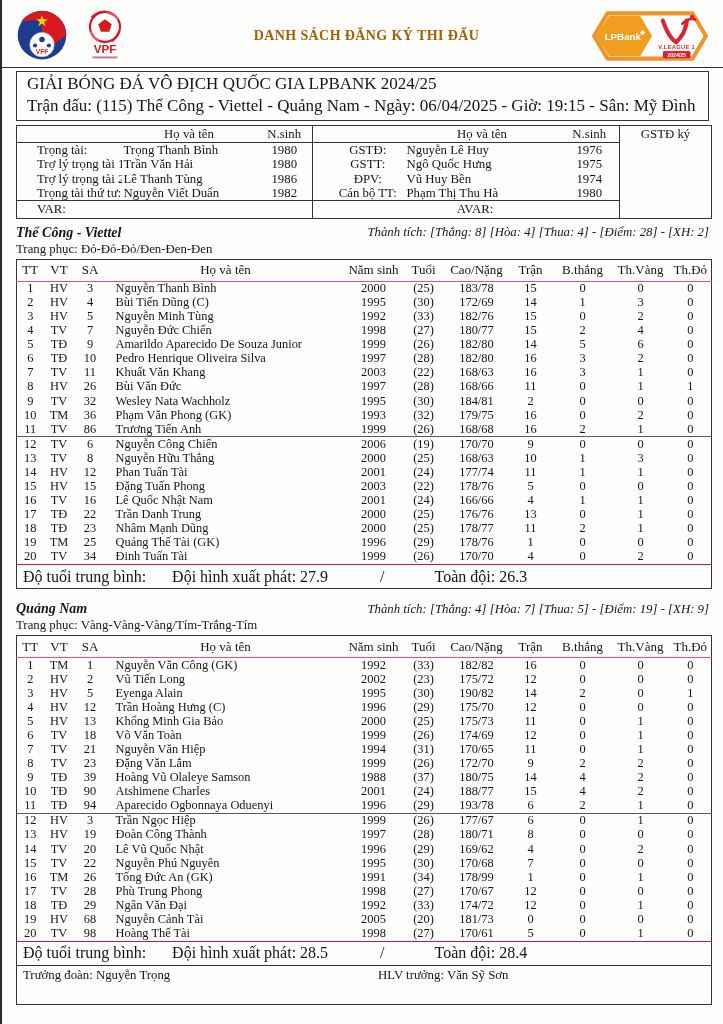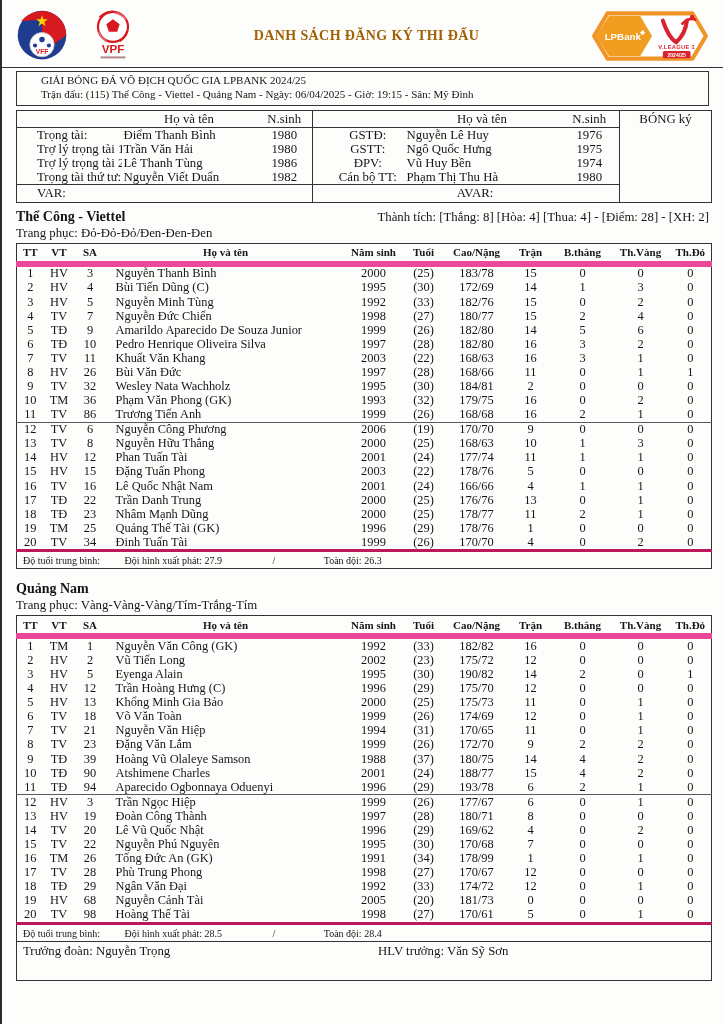--- a/index.html
+++ b/index.html
@@ -4,50 +4,50 @@
 <style>
   html,body{margin:0;padding:0;background:#e9e9e9;}
   .page{
     position:relative; width:723px; height:1024px; margin:0 auto;
     background:#fdfdfb; box-sizing:border-box; padding:8px 14px 0;
     border-left:2px solid #2b2b2b; overflow:hidden;
     font-family:"Liberation Serif","DejaVu Serif",serif; color:#151515;
   }
   
   .masthead{display:flex; align-items:center; height:56px; margin-bottom:3px;}
-  .logos{display:flex; align-items:center; gap:20px; width:128px;}
+  .logos{display:flex; align-items:center; gap:12px; width:128px;}
   .doc-title{flex:1; text-align:center; font-size:14px; font-weight:600; letter-spacing:.4px; color:#a16207;}
   .badge-wrap{width:120px; display:flex; justify-content:flex-end;}
   .top-rule{border-top:1.5px solid #333; margin:0 -14px 3px;}
   
-  .info-box{border:1.5px solid #333; padding:1px 24px 3px; font-size:11px; line-height:1.3;}
+  .info-box{border:1.5px solid #333; padding:1px 10px 3px; font-size:17px; line-height:1.3;}
   
   table{border-collapse:collapse; table-layout:fixed; width:695px;}
   .officials{border:1.5px solid #333; margin-top:4px; font-size:12.8px;}
   .officials td{padding:0 2px; line-height:14.2px; white-space:nowrap; overflow:hidden;}
   .officials .hdr{text-align:center; line-height:16px; border-bottom:1px solid #333;}
   .officials .lbl{padding-left:20px;}
   .officials .brn{text-align:center;}
   .officials .vdiv{border-left:1px solid #333;text-align:center;}
   .officials .gstd-cell{border-left:1px solid #333; vertical-align:top; text-align:center; line-height:16px;}
   .officials .var-row td{border-top:1px solid #333; line-height:16.5px;font-family:Liberation Serif, serif;}
   
   .team-head{margin-top:6px;}
   .team-head.second{margin-top:12px;}
-  .team-head-row{display:flex; justify-content:space-between; align-items:flex-end;}
+  .team-head-row{display:flex; justify-content:space-between; align-items:center;font-style:italic;}
   .team-name{font-weight:bold; font-size:14px;}
   .team-record{font-size:12.8px;}
   .team-kit{font-size:12.8px; margin-top:1px;}
   
   .players{border:1.5px solid #333; margin-top:2px; font-size:12.4px;}
-  .players th{font-weight:bold; font-size:11px; border-bottom:6px solid #ec4899; padding:2.5px 1px; white-space:nowrap;}
+  .players th{font-weight:normal; font-size:13px; border-bottom:1px solid #ec4899; padding:2.5px 1px; white-space:nowrap;}
   .players tbody td{padding:.45px 1px; line-height:13.2px; text-align:center; white-space:nowrap; overflow:hidden;}
   .players tbody td:nth-child(4){text-align:left; padding-left:10px;}
   .players tbody tr:nth-child(11) td{border-bottom:1.5px solid #5a5a5a;}
-  .players .avg-row td{border-top:3px solid #be185d; text-align:left; padding:2.5px 6px; font-size:10px;}
+  .players .avg-row td{border-top:1px solid #be185d; text-align:left; padding:2.5px 6px; font-size:16px;}
   .avg-line span{display:inline-block;}
   .avg-starting{margin-left:22px;} .avg-slash{margin-left:48px;} .avg-total{margin-left:46px;}
   .players .sig-row td{border-top:1px solid #333; height:34px; vertical-align:top; padding:2px 6px; font-size:12.8px; text-align:left;}
   .sig-line{display:flex;} .sig-left{width:355px;} .sig-right{flex:1;}
 </style>
 </head>
 <body>
 
 <div class="page">
 
@@ -110,25 +110,25 @@
       <col style="width:92px">
     </colgroup>
     <tbody>
         <tr>
       <td class="hdr"></td>
       <td class="hdr">Họ và tên</td>
       <td class="hdr">N.sinh</td>
       <td class="hdr vdiv"></td>
       <td class="hdr">Họ và tên</td>
       <td class="hdr">N.sinh</td>
-      <td class="gstd-cell" rowspan="6">BÓNG ký</td>
+      <td class="gstd-cell" rowspan="6">GSTĐ ký</td>
     </tr>
     <tr>
       <td class="lbl">Trọng tài:</td>
-      <td>Điểm Thanh Bình</td>
+      <td>Trọng Thanh Bình</td>
       <td class="brn">1980</td>
       <td class="lbl vdiv">GSTĐ:</td>
       <td>Nguyễn Lê Huy</td>
       <td class="brn">1976</td>
     </tr>
     <tr>
       <td class="lbl">Trợ lý trọng tài 1:</td>
       <td>Trần Văn Hải</td>
       <td class="brn">1980</td>
       <td class="lbl vdiv">GSTT:</td>
@@ -336,21 +336,21 @@
           <td>168/68</td>
           <td>16</td>
           <td>2</td>
           <td>1</td>
           <td>0</td>
         </tr>
         <tr>
           <td>12</td>
           <td>TV</td>
           <td>6</td>
-          <td>Nguyễn Công Phương</td>
+          <td>Nguyễn Công Chiến</td>
           <td>2006</td>
           <td>(19)</td>
           <td>170/70</td>
           <td>9</td>
           <td>0</td>
           <td>0</td>
           <td>0</td>
         </tr>
         <tr>
           <td>13</td>
@@ -465,20 +465,21 @@
           <span class="avg-slash">/</span>
           <span class="avg-total">Toàn đội: 26.3</span>
         </span></td>
       </tr>
     </tfoot>
   </table>
 
   <div class="team-head second">
     <div class="team-head-row">
       <div class="team-name">Quảng Nam</div>
+      <div class="team-record">Thành tích: [Thắng: 4] [Hòa: 7] [Thua: 5] - [Điểm: 19] - [XH: 9]</div>
     </div>
     <div class="team-kit">Trang phục: Vàng-Vàng-Vàng/Tím-Trắng-Tím</div>
   </div>
 
   <table class="players">
     <colgroup>
       <col style="width:27px">
         <col style="width:31px">
         <col style="width:31px">
         <col style="width:240px">

